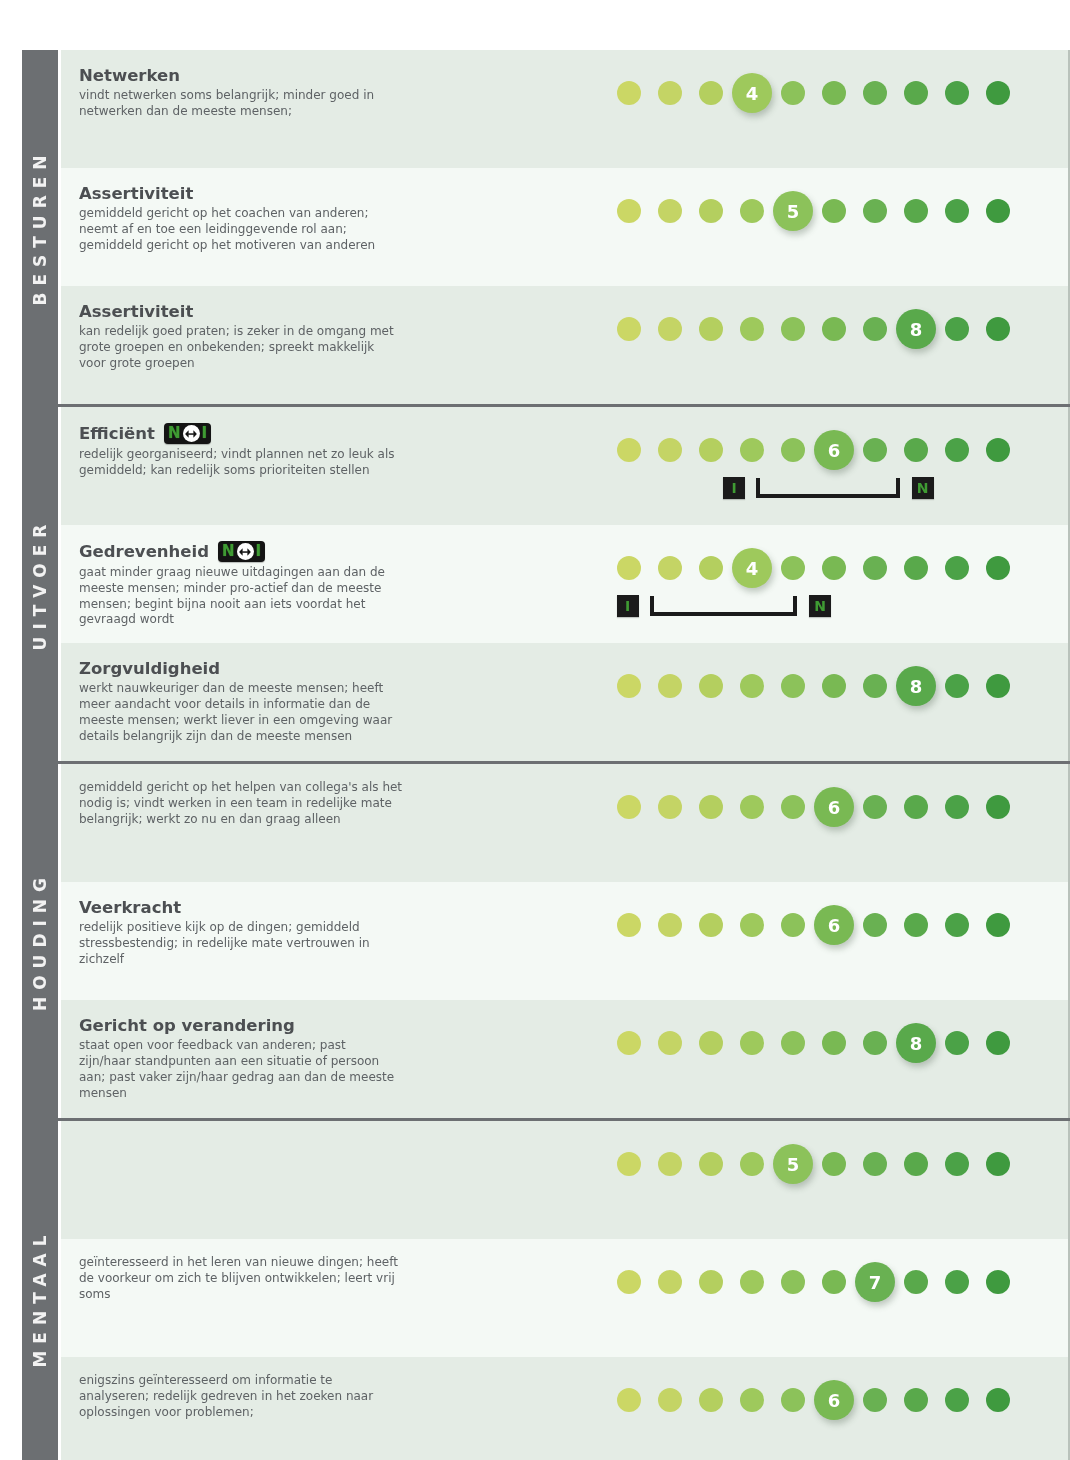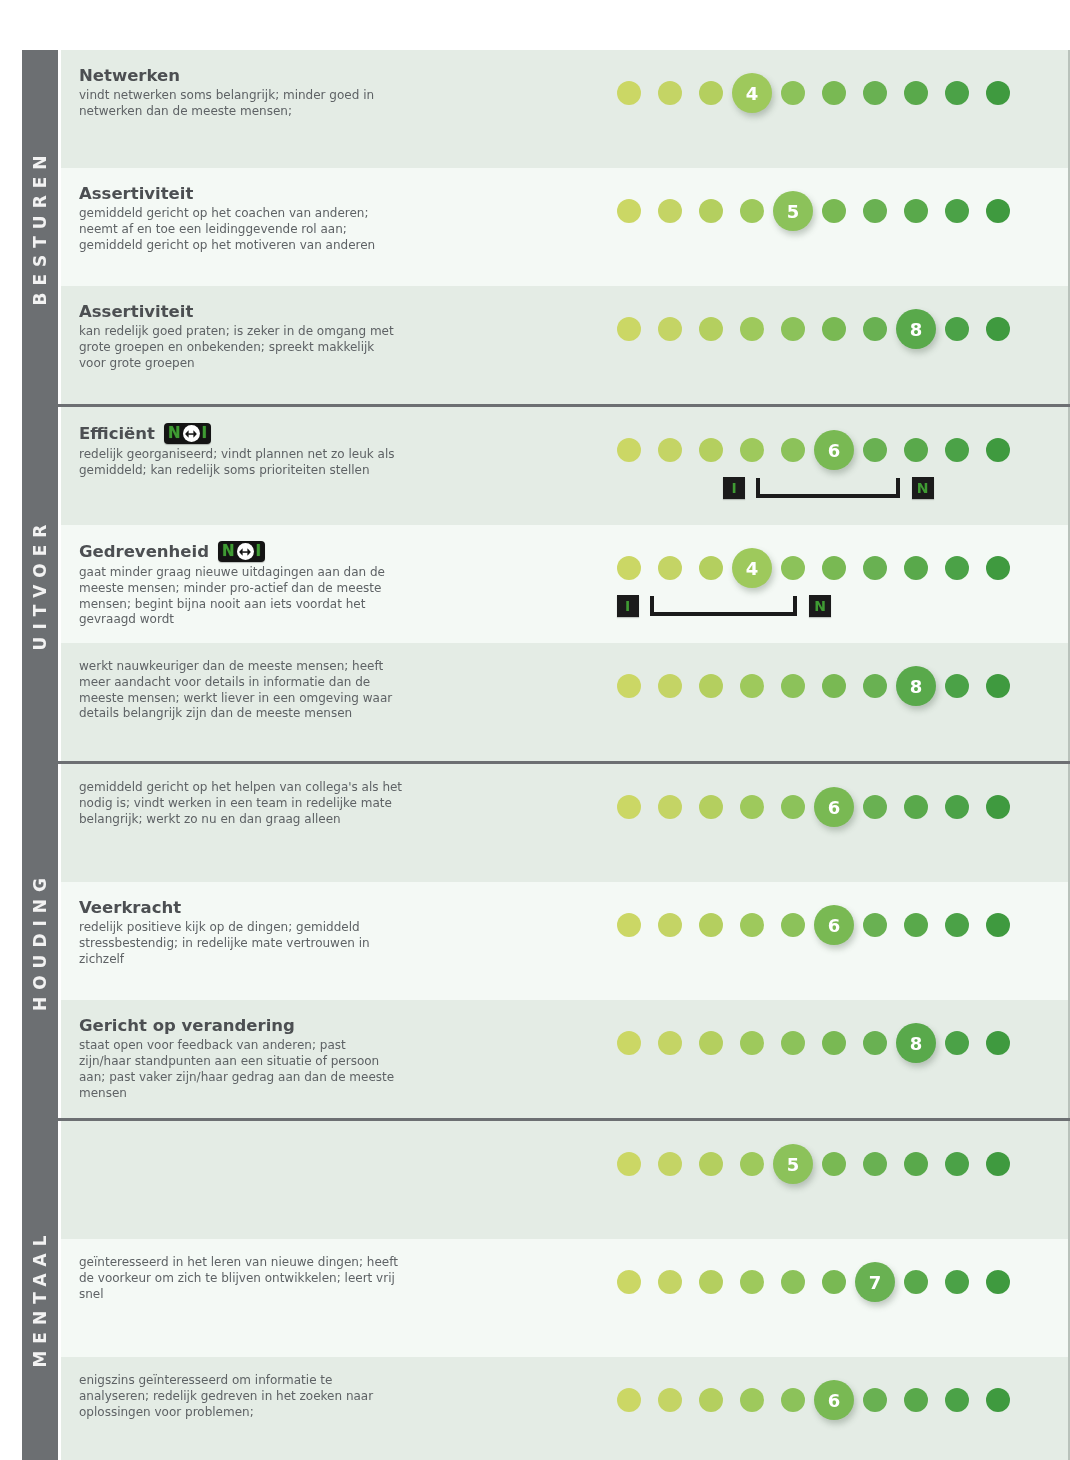--- a/index.html
+++ b/index.html
@@ -372,20 +372,23 @@
               </div>
               <div class="normbar">
                 <div class="sq" style="left: 1.5px;">I</div>
                 <div class="bracket" style="left: 34.5px; width: 147.6px;"></div>
                 <div class="sq" style="left: 194.1px;">N</div>
               </div>
             </div>
           </div>
           <div class="row alt-a">
             <div class="textcol">
+              <div class="dim-title">
+                <span>Zorgvuldigheid</span>
+              </div>
               <div class="dim-desc">werkt nauwkeuriger dan de meeste mensen; heeft
 meer aandacht voor details in informatie dan de
 meeste mensen; werkt liever in een omgeving waar
 details belangrijk zijn dan de meeste mensen</div>
             </div>
             <div class="dotcol">
               <div class="dotrow">
                 <div class="dot" style="background: rgb(203, 215, 101); left: 2px;"></div>
                 <div class="dot" style="background: rgb(196, 212, 101); left: 43px;"></div>
                 <div class="dot" style="background: rgb(180, 207, 95); left: 84px;"></div>
@@ -508,21 +511,21 @@
                 <div class="dot" style="background: rgb(89, 169, 75); left: 289px;"></div>
                 <div class="dot" style="background: rgb(75, 162, 71); left: 330px;"></div>
                 <div class="dot" style="background: rgb(63, 154, 63); left: 371px;"></div>
               </div>
             </div>
           </div>
           <div class="row alt-b">
             <div class="textcol">
               <div class="dim-desc">geïnteresseerd in het leren van nieuwe dingen; heeft
 de voorkeur om zich te blijven ontwikkelen; leert vrij
-snel</div>
+soms</div>
             </div>
             <div class="dotcol">
               <div class="dotrow">
                 <div class="dot" style="background: rgb(203, 215, 101); left: 2px;"></div>
                 <div class="dot" style="background: rgb(196, 212, 101); left: 43px;"></div>
                 <div class="dot" style="background: rgb(180, 207, 95); left: 84px;"></div>
                 <div class="dot" style="background: rgb(158, 201, 92); left: 125px;"></div>
                 <div class="dot" style="background: rgb(140, 194, 90); left: 166px;"></div>
                 <div class="dot" style="background: rgb(121, 185, 83); left: 207px;"></div>
                 <div class="dot sel" style="background: rgb(105, 177, 82); left: 240px;">

